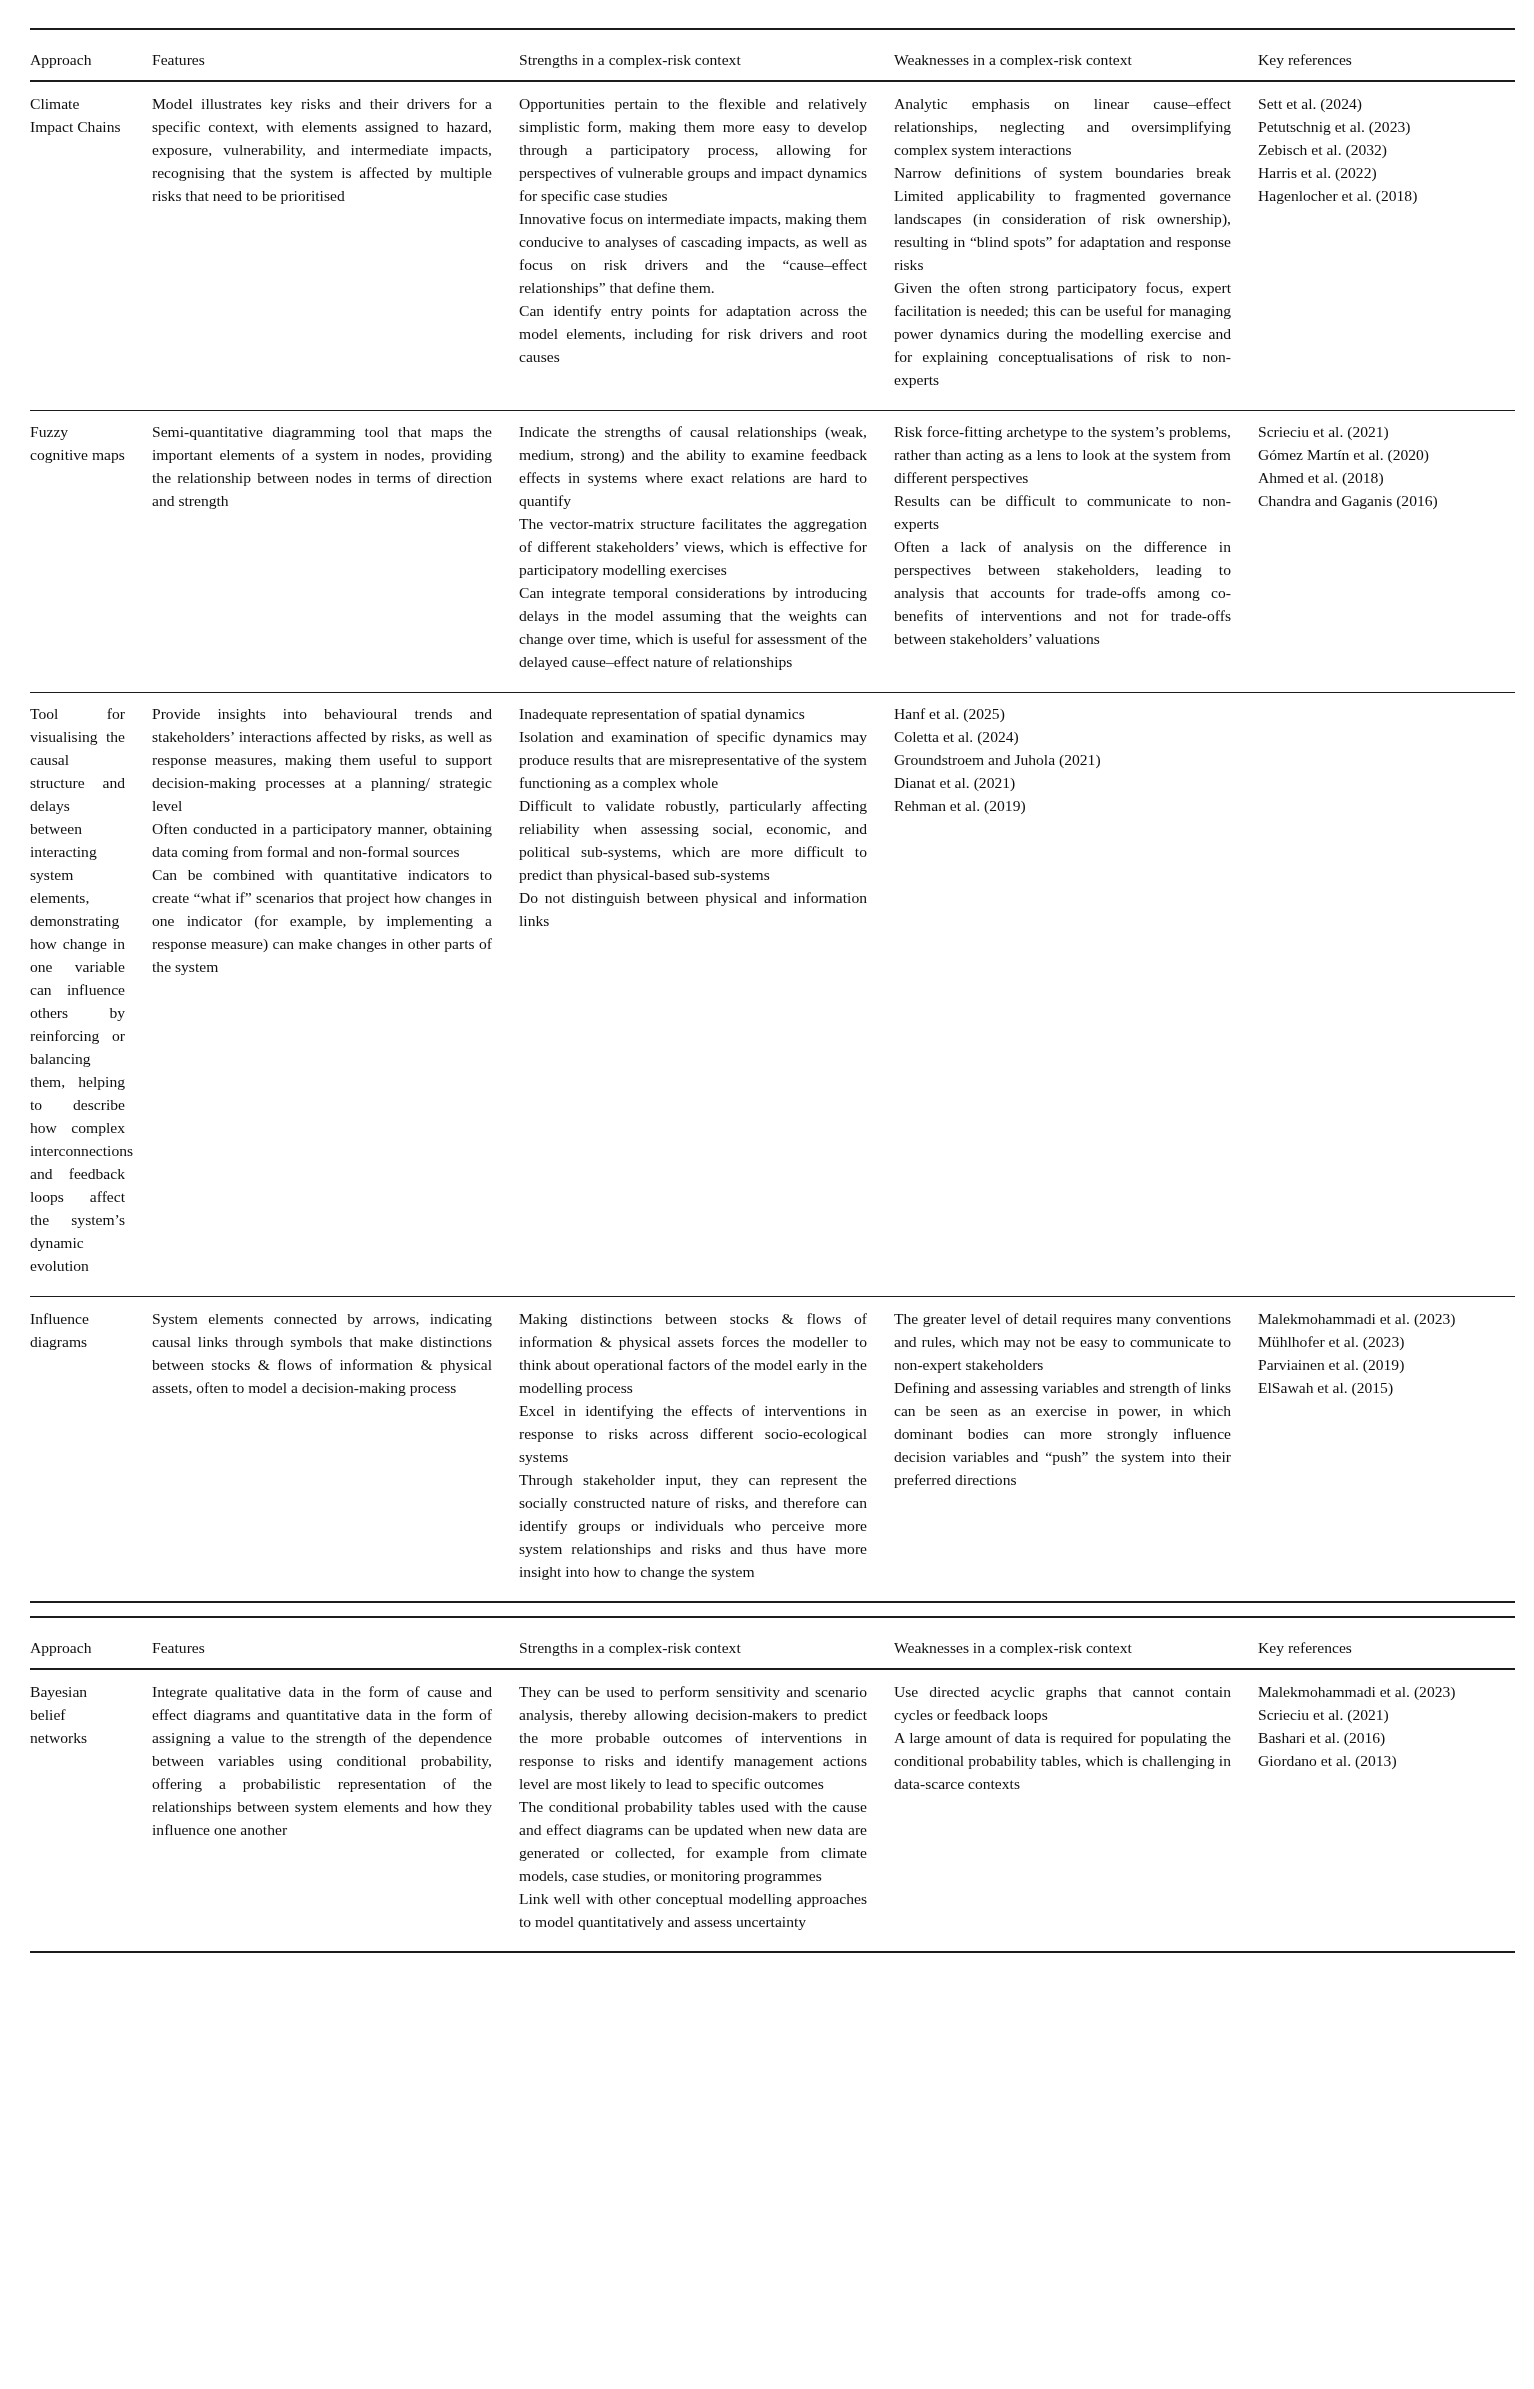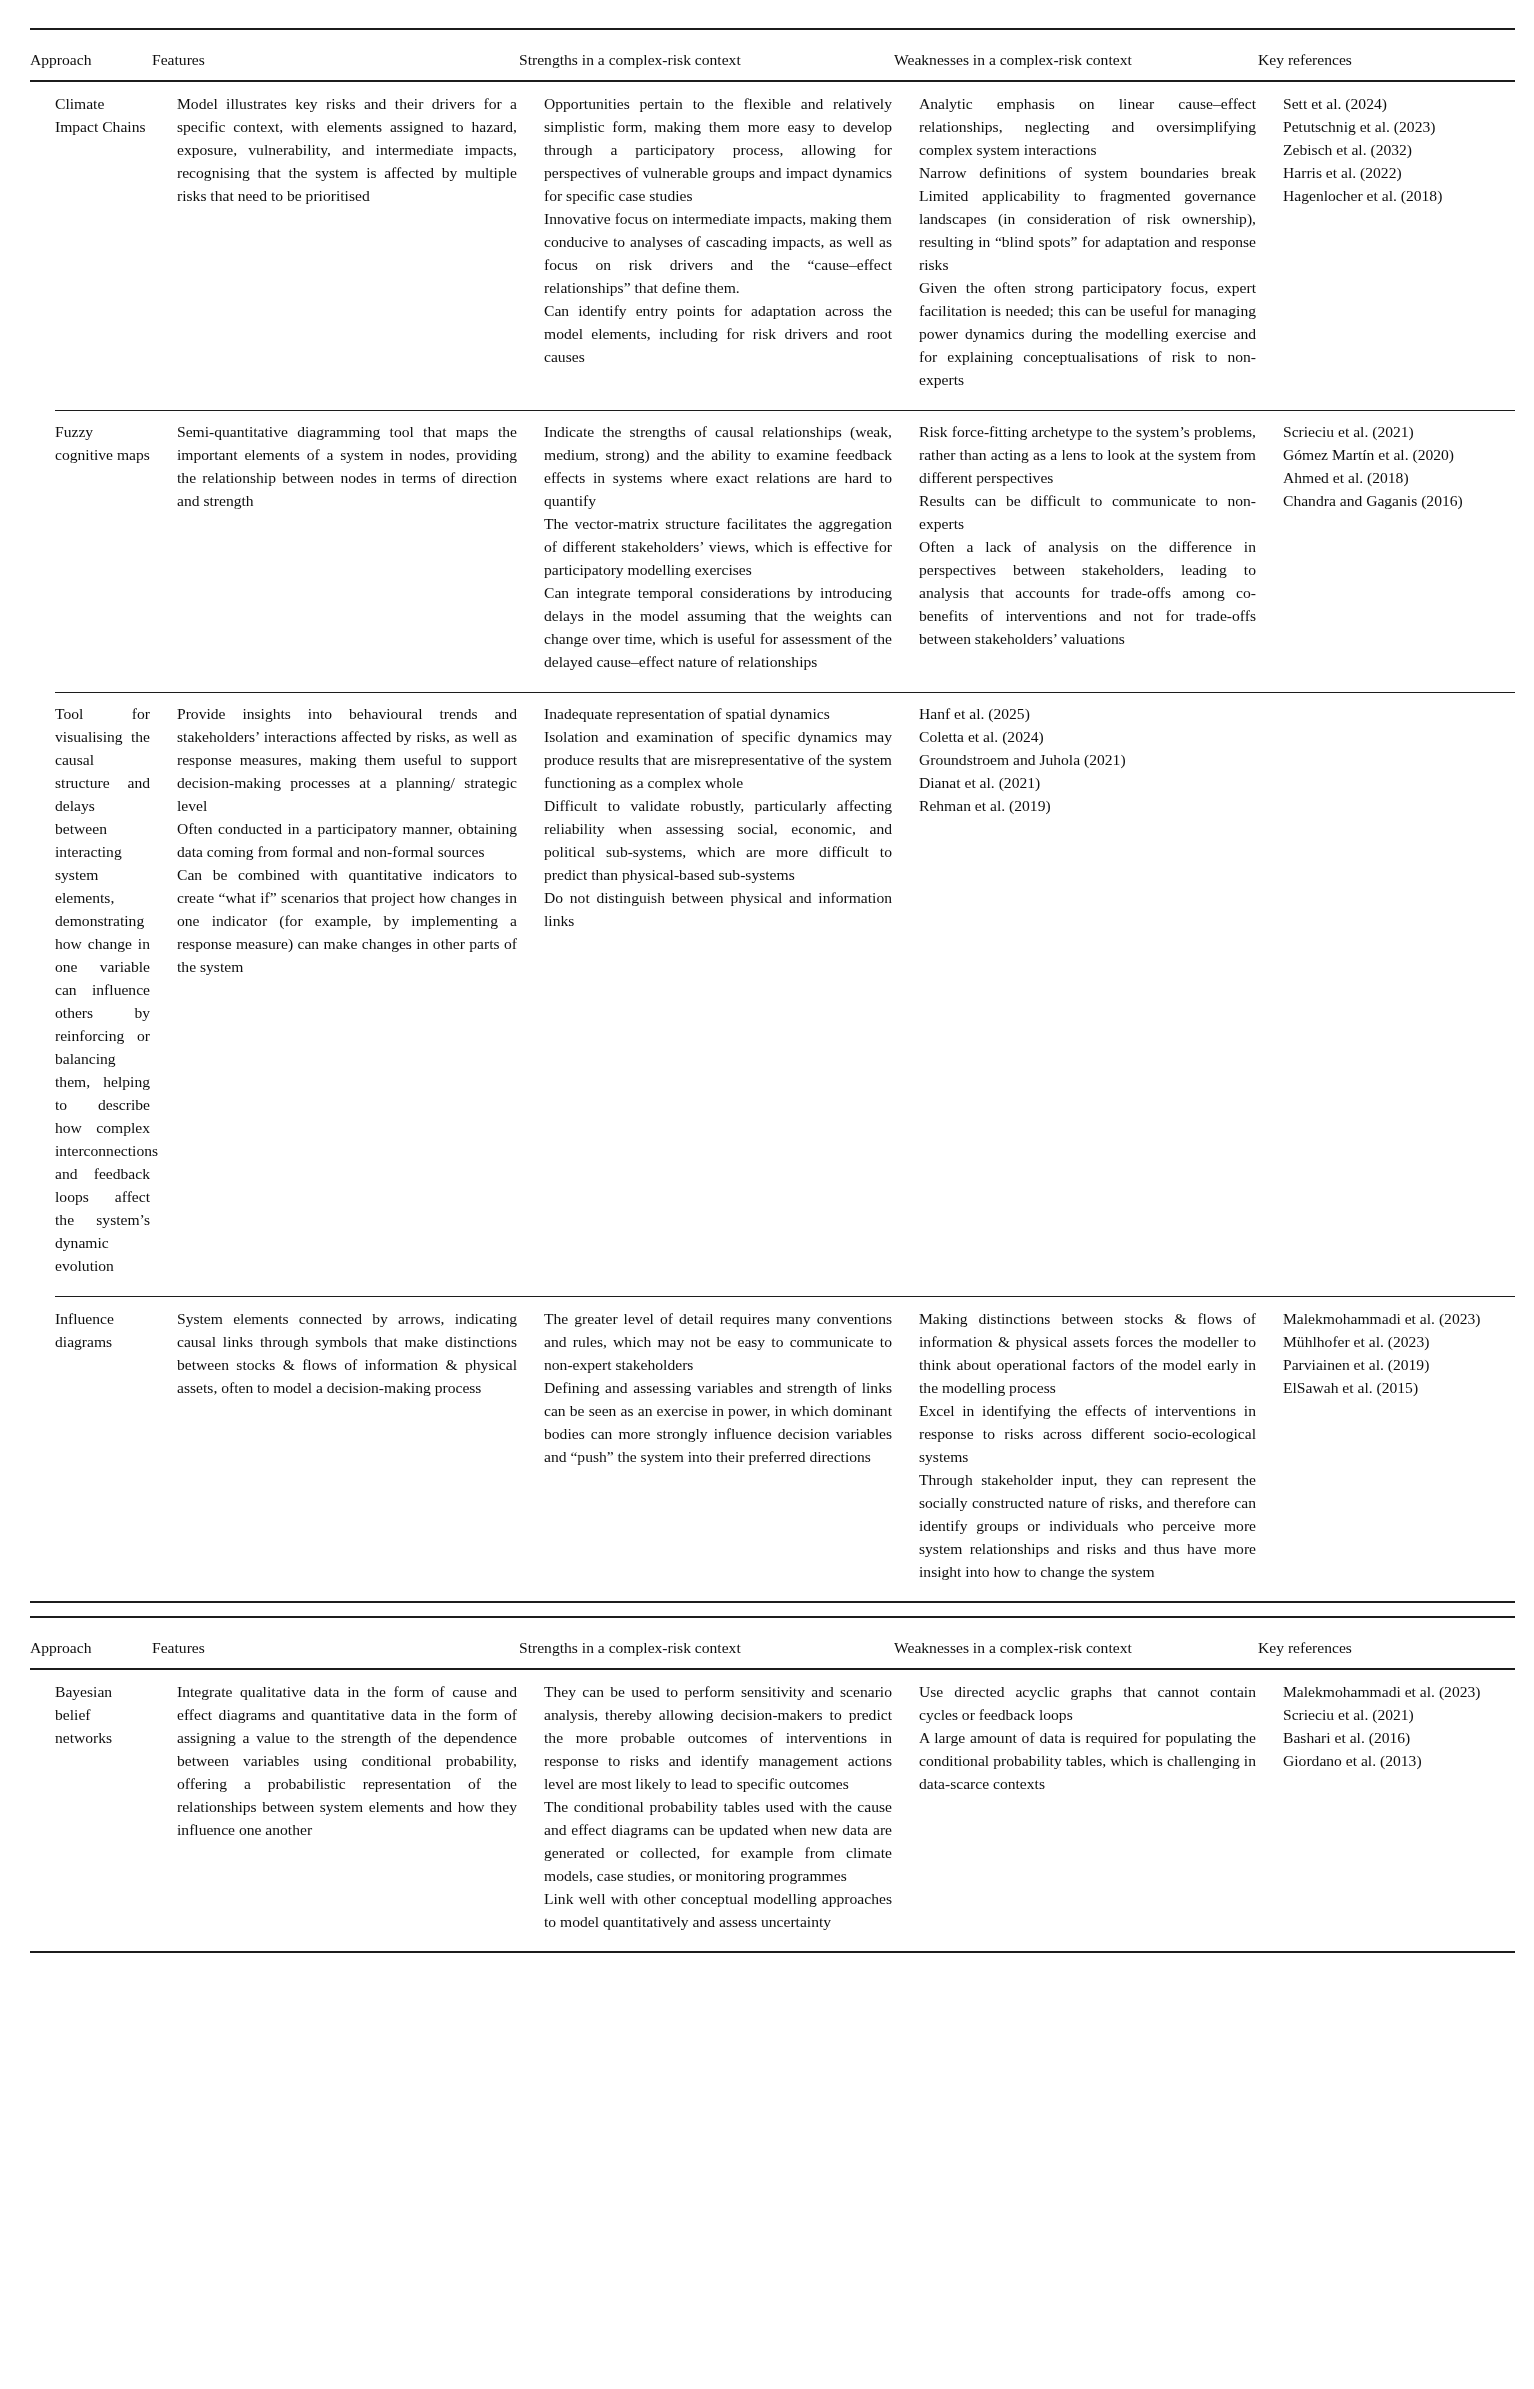--- a/index.html
+++ b/index.html
@@ -29,21 +29,20 @@
     display: grid;
     grid-template-columns: 122px 367px 375px 364px 256px;
   }
   .header-row {
     border-bottom: 2.2px solid #1c1c1c;
     padding: 10.4px 0 9px 0;
   }
   .body-row {
     border-bottom: 1.5px solid #1c1c1c;
     padding: 9.6px 0 18.6px 0;
-    margin-left: 25px;
   }
   .body-row:last-child {
     border-bottom: none;
   }
   .cell {
     padding-right: 27px;
     font-size: 15.6px;
     line-height: 23px;
   }
   .cell:last-child {
@@ -163,28 +162,28 @@
         </div>
   </div>
 
   <div class="row body-row">
     <div class="cell approach-cell">
           <p>Influence diagrams</p>
         </div>
     <div class="cell features-cell">
           <p>System elements connected by arrows, indicating causal links through symbols that make distinctions between stocks &amp; flows of information &amp; physical assets, often to model a decision-making process</p>
         </div>
-    <div class="cell weaknesses-cell">
-          <p>The greater level of detail requires many conventions and rules, which may not be easy to communicate to non-expert stakeholders</p>
-          <p>Defining and assessing variables and strength of links can be seen as an exercise in power, in which dominant bodies can more strongly influence decision variables and “push” the system into their preferred directions</p>
-        </div>
     <div class="cell strengths-cell">
           <p>Making distinctions between stocks &amp; flows of information &amp; physical assets forces the modeller to think about operational factors of the model early in the modelling process</p>
           <p>Excel in identifying the effects of interventions in response to risks across different socio-ecological systems</p>
           <p>Through stakeholder input, they can represent the socially constructed nature of risks, and therefore can identify groups or individuals who perceive more system relationships and risks and thus have more insight into how to change the system</p>
+        </div>
+    <div class="cell weaknesses-cell">
+          <p>The greater level of detail requires many conventions and rules, which may not be easy to communicate to non-expert stakeholders</p>
+          <p>Defining and assessing variables and strength of links can be seen as an exercise in power, in which dominant bodies can more strongly influence decision variables and “push” the system into their preferred directions</p>
         </div>
     <div class="cell refs-cell">
           <p>Malekmohammadi et al. (2023)</p>
           <p>Mühlhofer et al. (2023)</p>
           <p>Parviainen et al. (2019)</p>
           <p>ElSawah et al. (2015)</p>
         </div>
   </div>
 </div>
 

